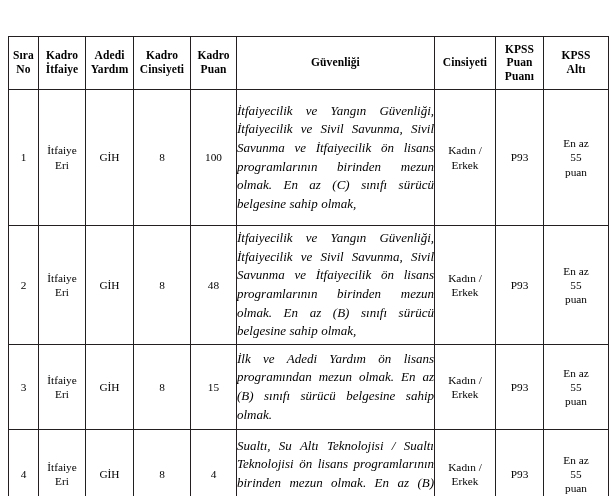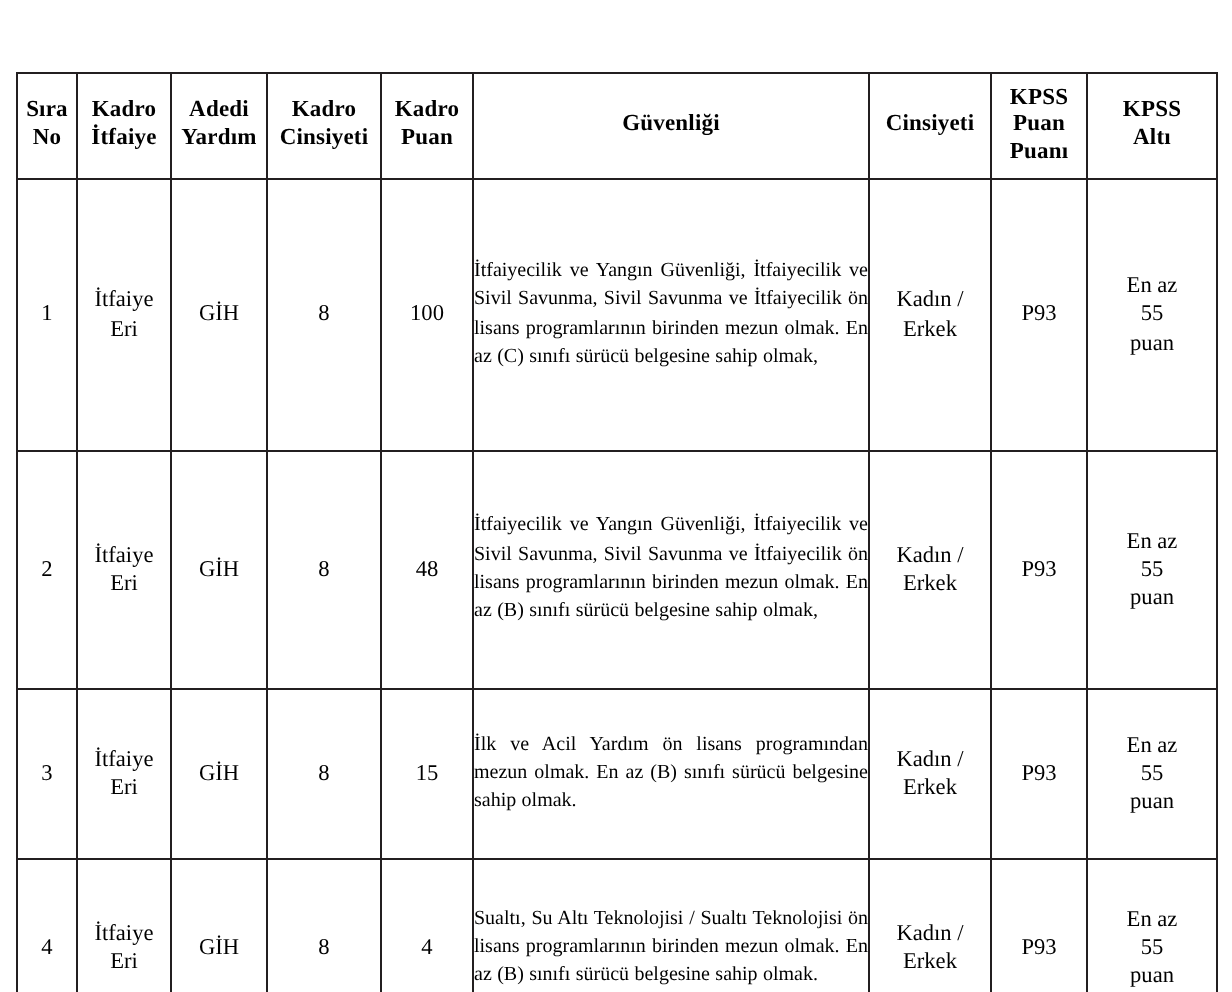--- a/index.html
+++ b/index.html
@@ -58,26 +58,27 @@
   }
   tbody td {
     font-size: 11.3px;
     line-height: 1.25;
     text-align: center;
     padding: 3px 2px;
   }
   td.nitelik {
     text-align: justify;
     text-align-last: left;
-    font-size: 10px;
+    font-size: 13px;
     line-height: 1.43;
     padding: 6px 7px 6px 6px;
     vertical-align: middle;
     hyphens: none;
     word-spacing: 0.2px;
+    font-style: italic;
   }
   td.center-cell {
     text-align: center;
   }
   .cellline {
     display: block;
   }
   tr.r1 td { height: 135px; }
   tr.r2 td { height: 118px; }
   tr.r3 td { height: 84px; }
@@ -185,21 +186,21 @@
 
       <tr class="r3">
         <td class="center-cell">3</td>
         <td class="center-cell">
           <span class="cellline">İtfaiye</span>
           <span class="cellline">Eri</span>
         </td>
         <td class="center-cell">GİH</td>
         <td class="center-cell">8</td>
         <td class="center-cell">15</td>
-        <td class="nitelik">İlk ve Acil Yardım ön lisans programından mezun olmak. En az (B) sınıfı sürücü belgesine sahip olmak.</td>
+        <td class="nitelik">İlk ve Adedi Yardım ön lisans programından mezun olmak. En az (B) sınıfı sürücü belgesine sahip olmak.</td>
         <td class="center-cell">
           <span class="cellline">Kadın /</span>
           <span class="cellline">Erkek</span>
         </td>
         <td class="center-cell">P93</td>
         <td class="center-cell">
           <span class="cellline">En az</span>
           <span class="cellline">55</span>
           <span class="cellline">puan</span>
         </td>

